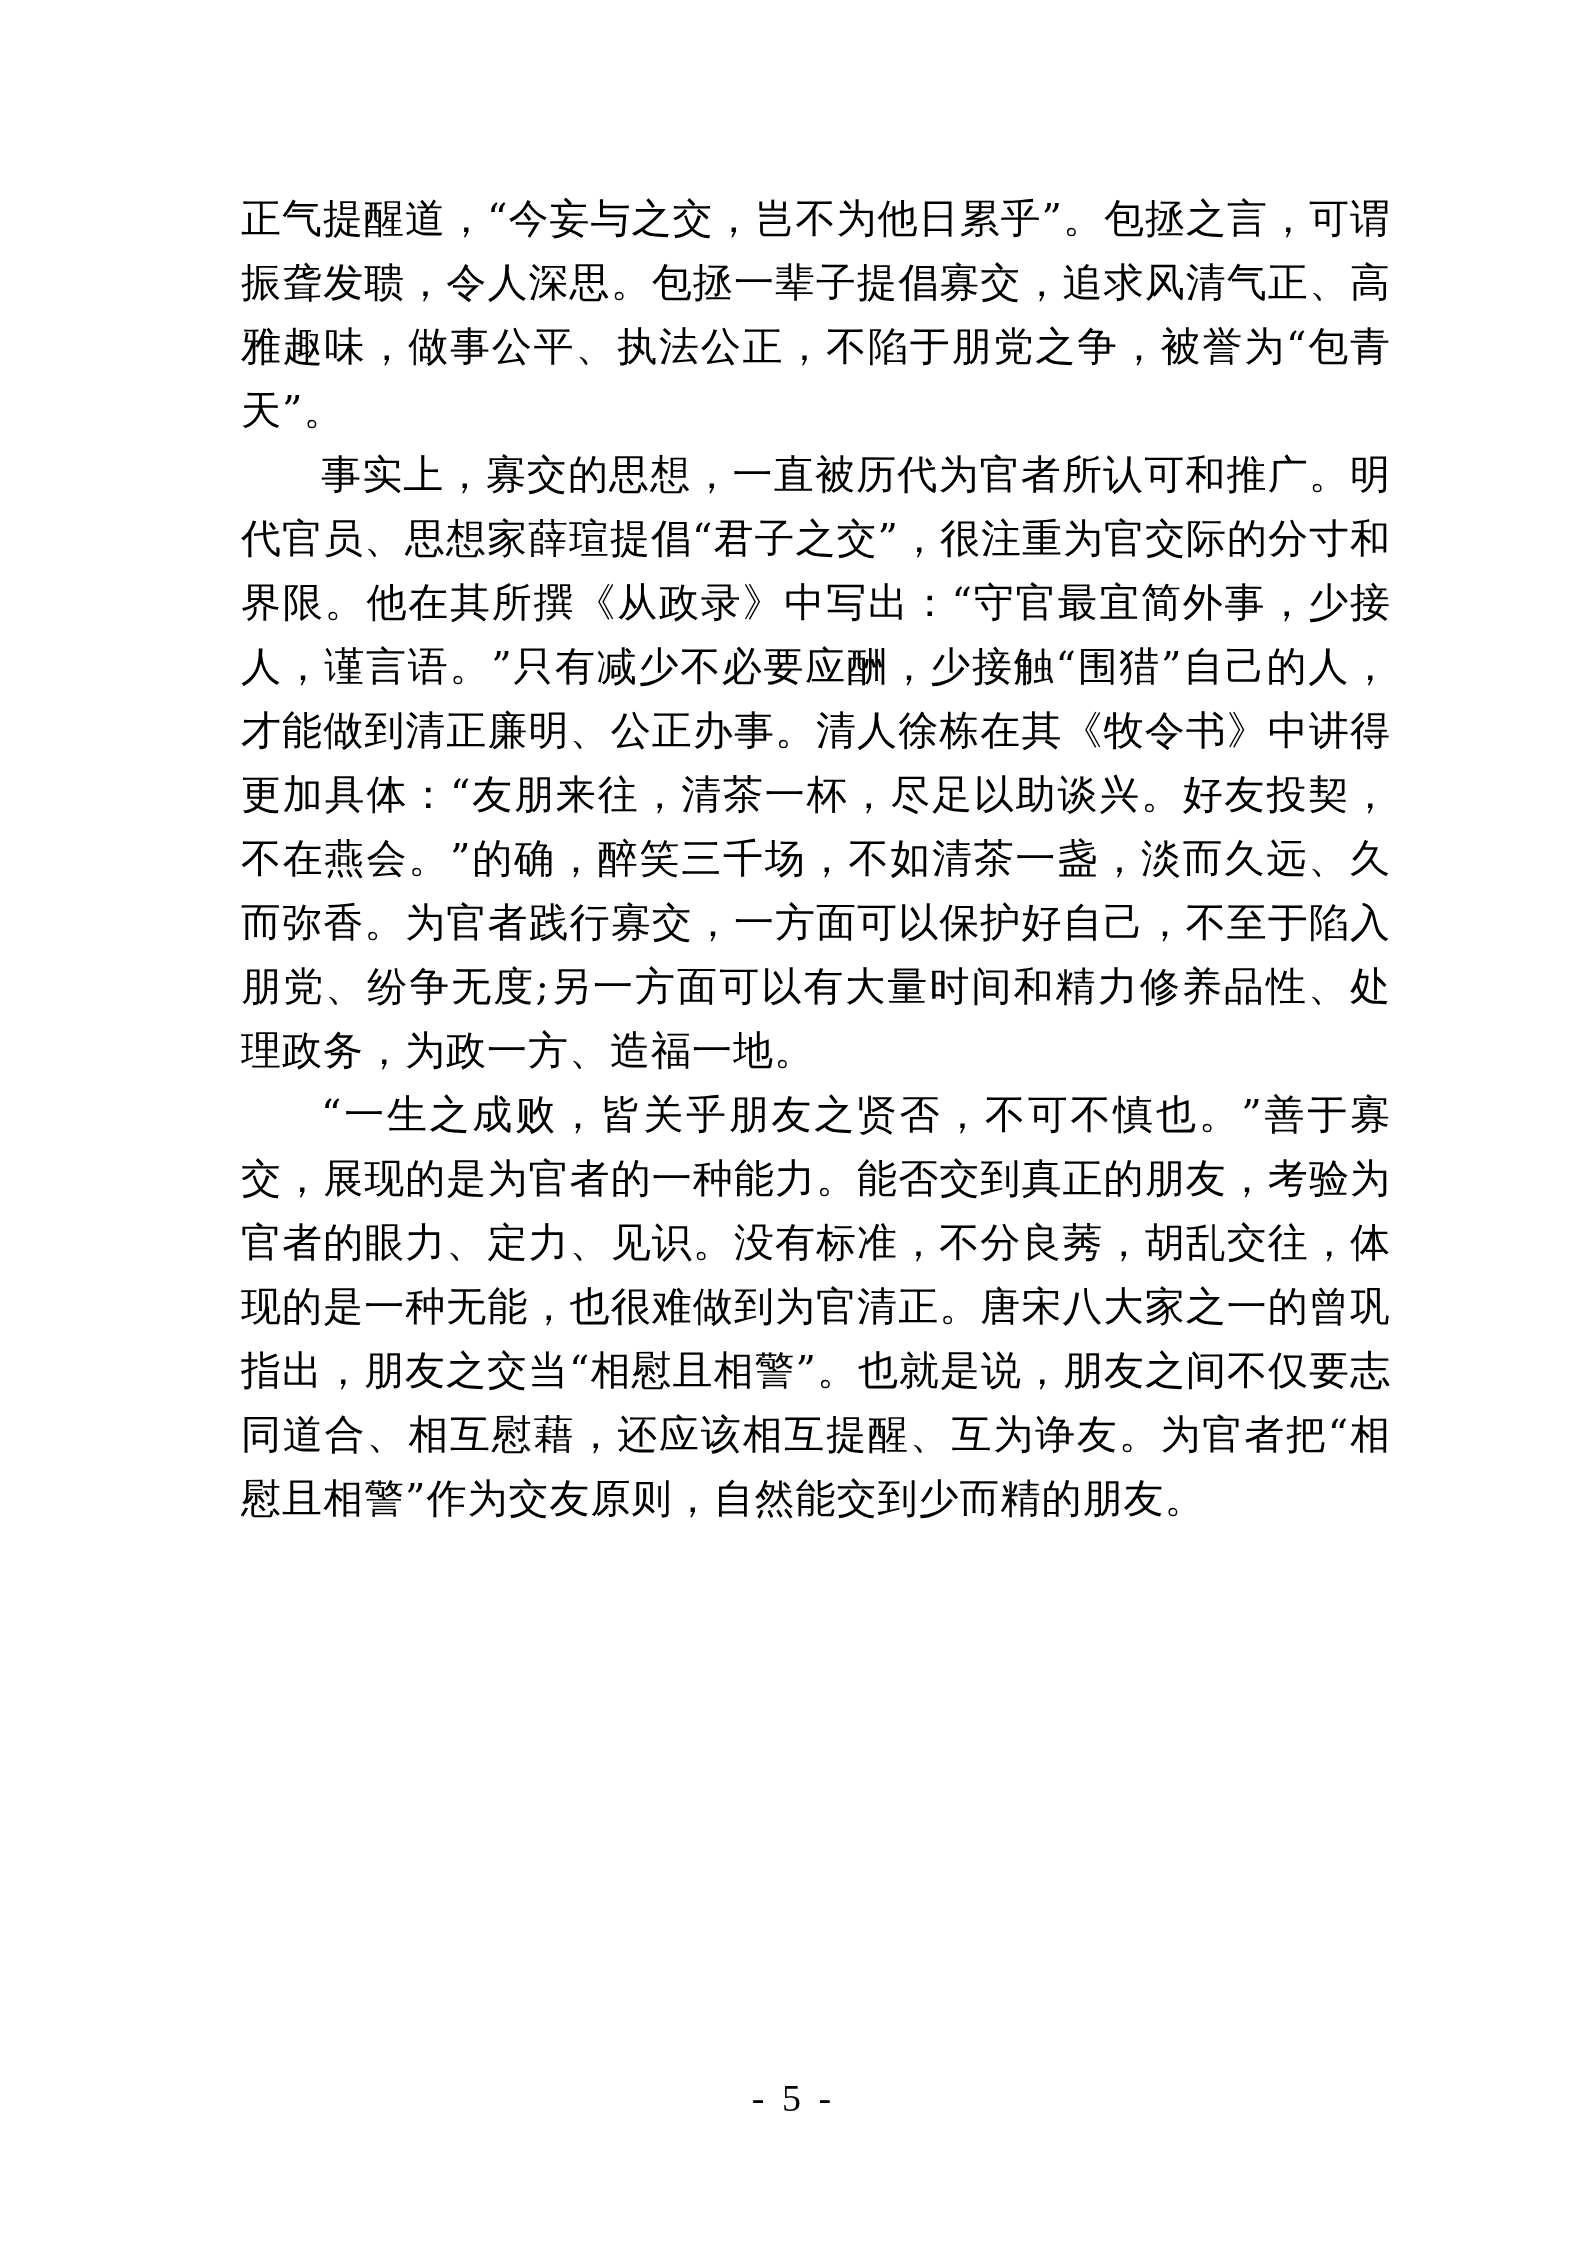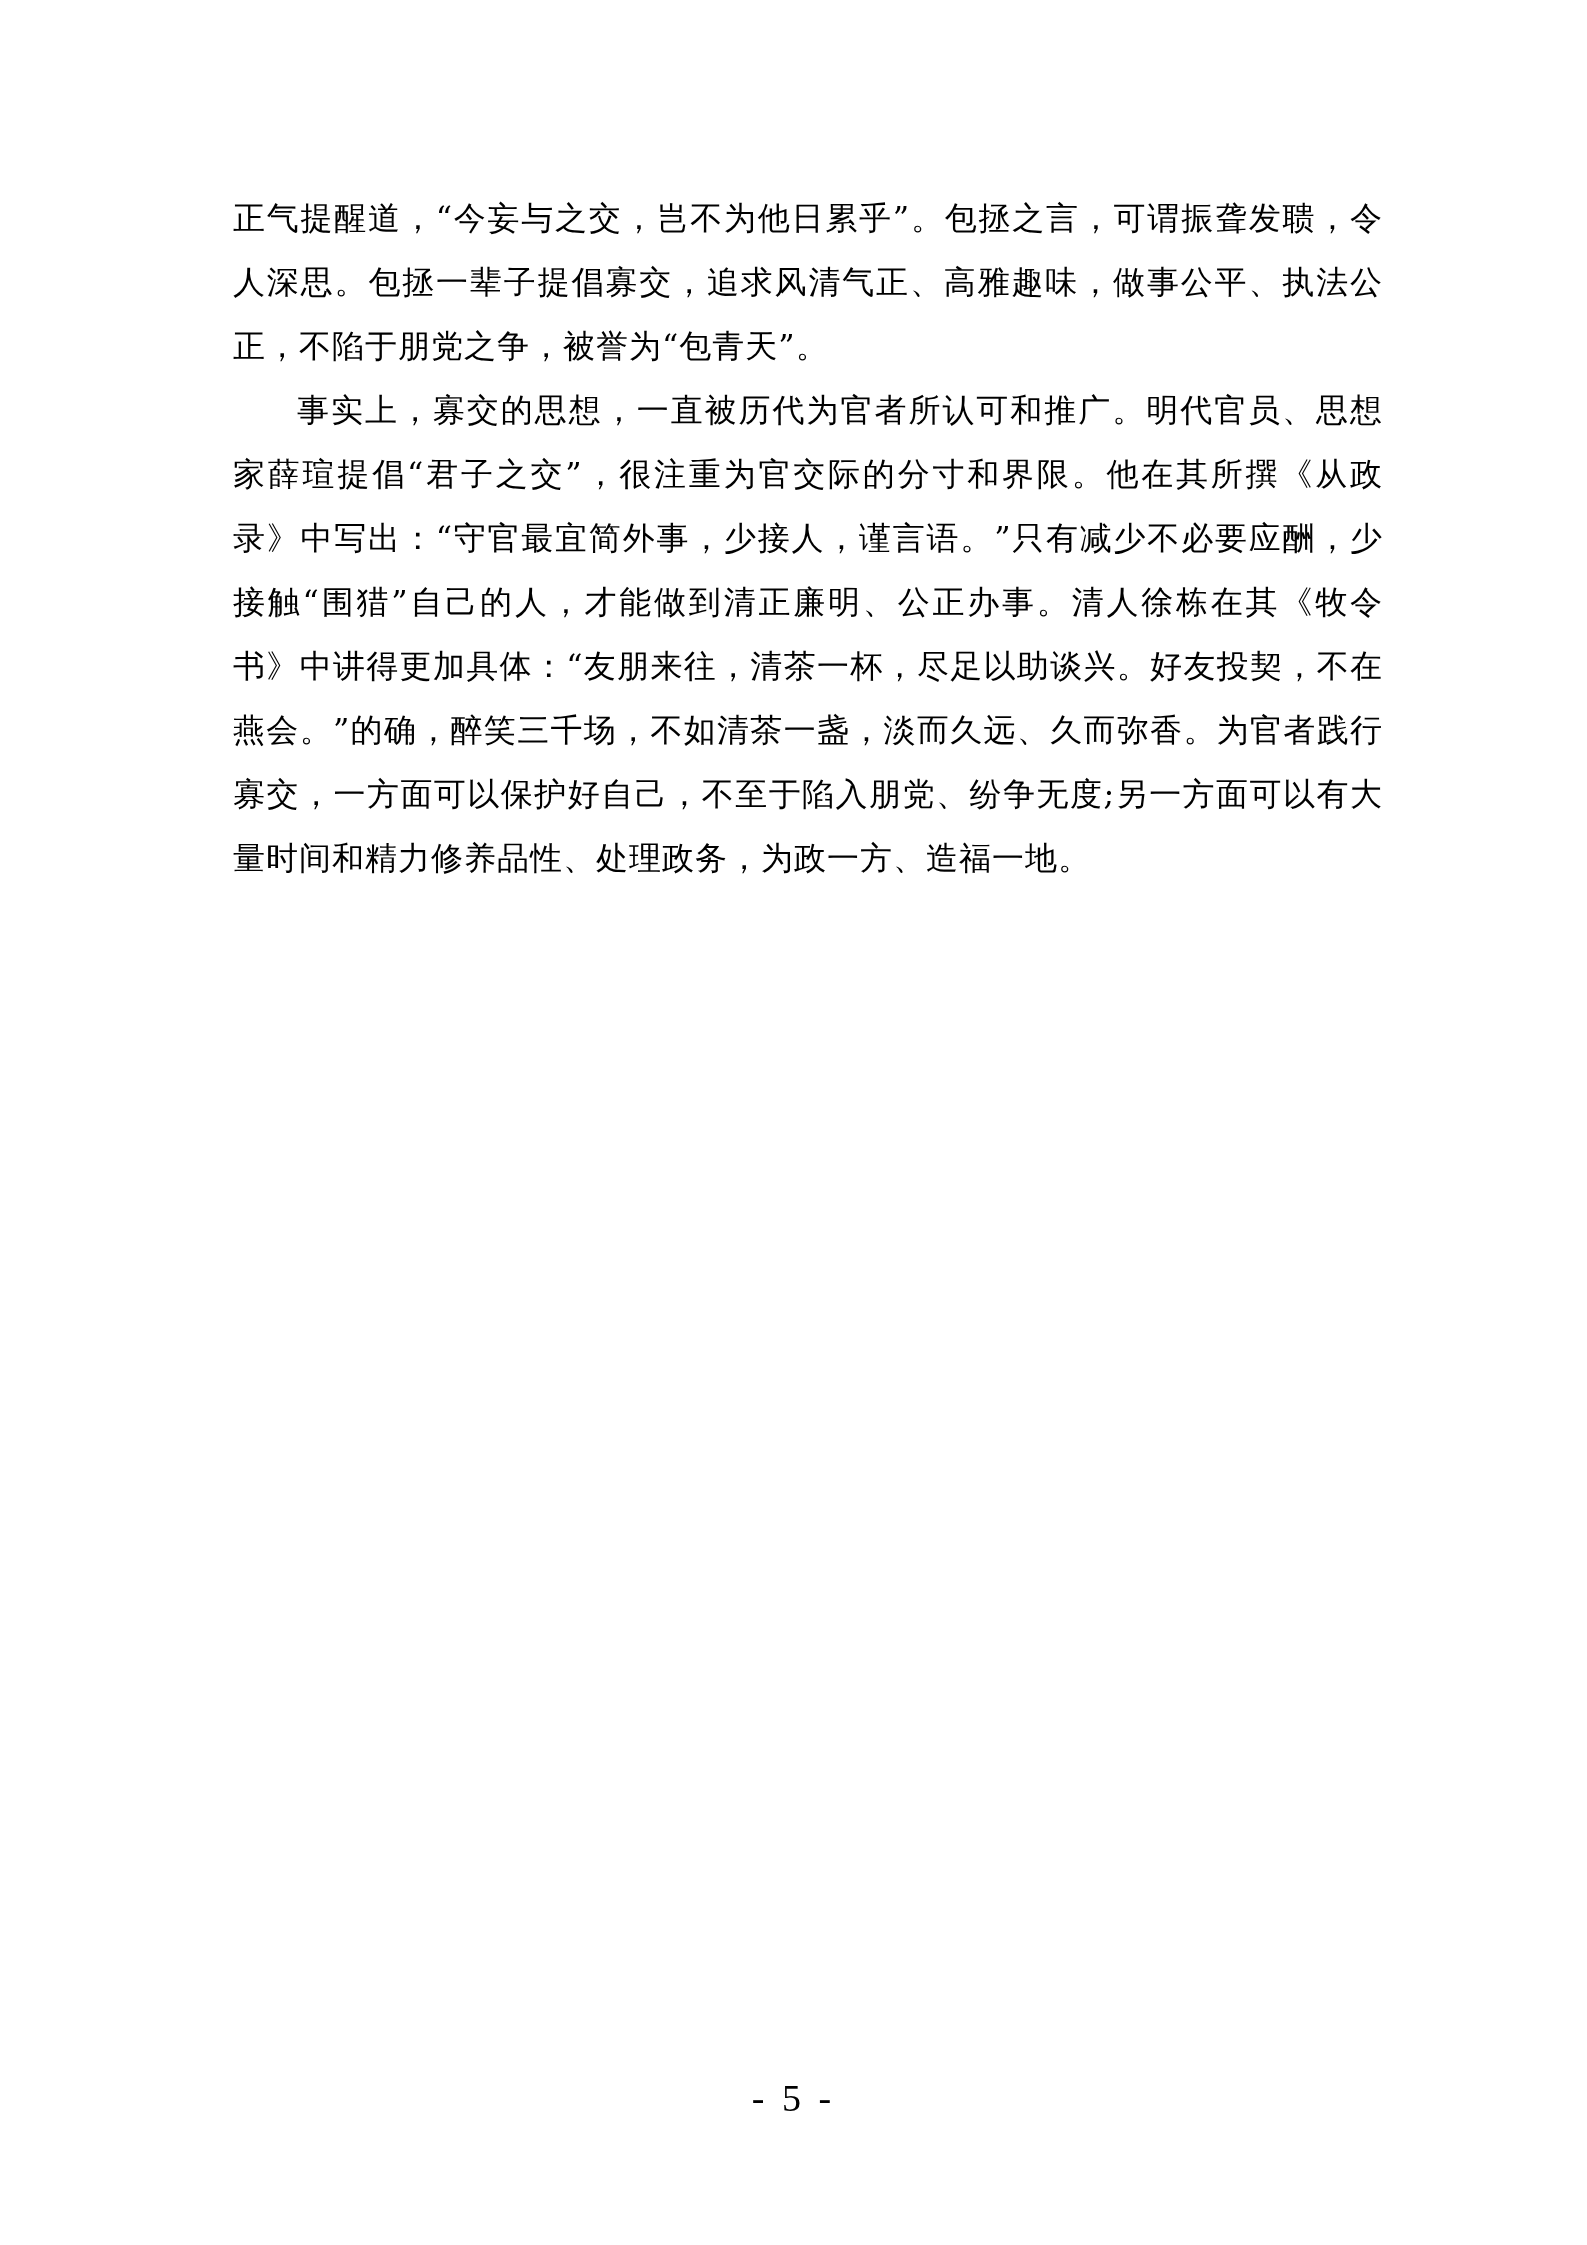--- a/index.html
+++ b/index.html
@@ -11,24 +11,24 @@
     position: relative;
     width: 1587px;
     height: 2245px;
     background: #ffffff;
     overflow: hidden;
     font-family: "DejaVu Serif", "Liberation Serif", serif;
     color: #000000;
   }
   .text-body {
     position: absolute;
-    left: 233px;
+    left: 241px;
     top: 186px;
     width: 1150px;
-    font-size: 32px;
+    font-size: 40px;
     line-height: 64px;
     text-align: justify;
     text-justify: inter-ideograph;
     letter-spacing: 1px;
     font-weight: 400;
   }
   .text-body p {
     margin: 0;
     padding: 0;
   }
@@ -47,15 +47,16 @@
     font-family: "Liberation Serif", "DejaVu Serif", serif;
   }
 </style>
 </head>
 <body>
 
 <div class="page">
   <div class="text-body">
     <p>正气提醒道，“今妄与之交，岂不为他日累乎”。包拯之言，可谓振聋发聩，令人深思。包拯一辈子提倡寡交，追求风清气正、高雅趣味，做事公平、执法公正，不陷于朋党之争，被誉为“包青天”。</p>
     <p class="indent">事实上，寡交的思想，一直被历代为官者所认可和推广。明代官员、思想家薛瑄提倡“君子之交”，很注重为官交际的分寸和界限。他在其所撰《从政录》中写出：“守官最宜简外事，少接人，谨言语。”只有减少不必要应酬，少接触“围猎”自己的人，才能做到清正廉明、公正办事。清人徐栋在其《牧令书》中讲得更加具体：“友朋来往，清茶一杯，尽足以助谈兴。好友投契，不在燕会。”的确，醉笑三千场，不如清茶一盏，淡而久远、久而弥香。为官者践行寡交，一方面可以保护好自己，不至于陷入朋党、纷争无度;另一方面可以有大量时间和精力修养品性、处理政务，为政一方、造福一地。</p>
+    <p class="indent">“一生之成败，皆关乎朋友之贤否，不可不慎也。”善于寡交，展现的是为官者的一种能力。能否交到真正的朋友，考验为官者的眼力、定力、见识。没有标准，不分良莠，胡乱交往，体现的是一种无能，也很难做到为官清正。唐宋八大家之一的曾巩指出，朋友之交当“相慰且相警”。也就是说，朋友之间不仅要志同道合、相互慰藉，还应该相互提醒、互为诤友。为官者把“相慰且相警”作为交友原则，自然能交到少而精的朋友。</p>
   </div>
   <div class="page-number">- 5 -</div>
 </div>
 
 </body></html>

